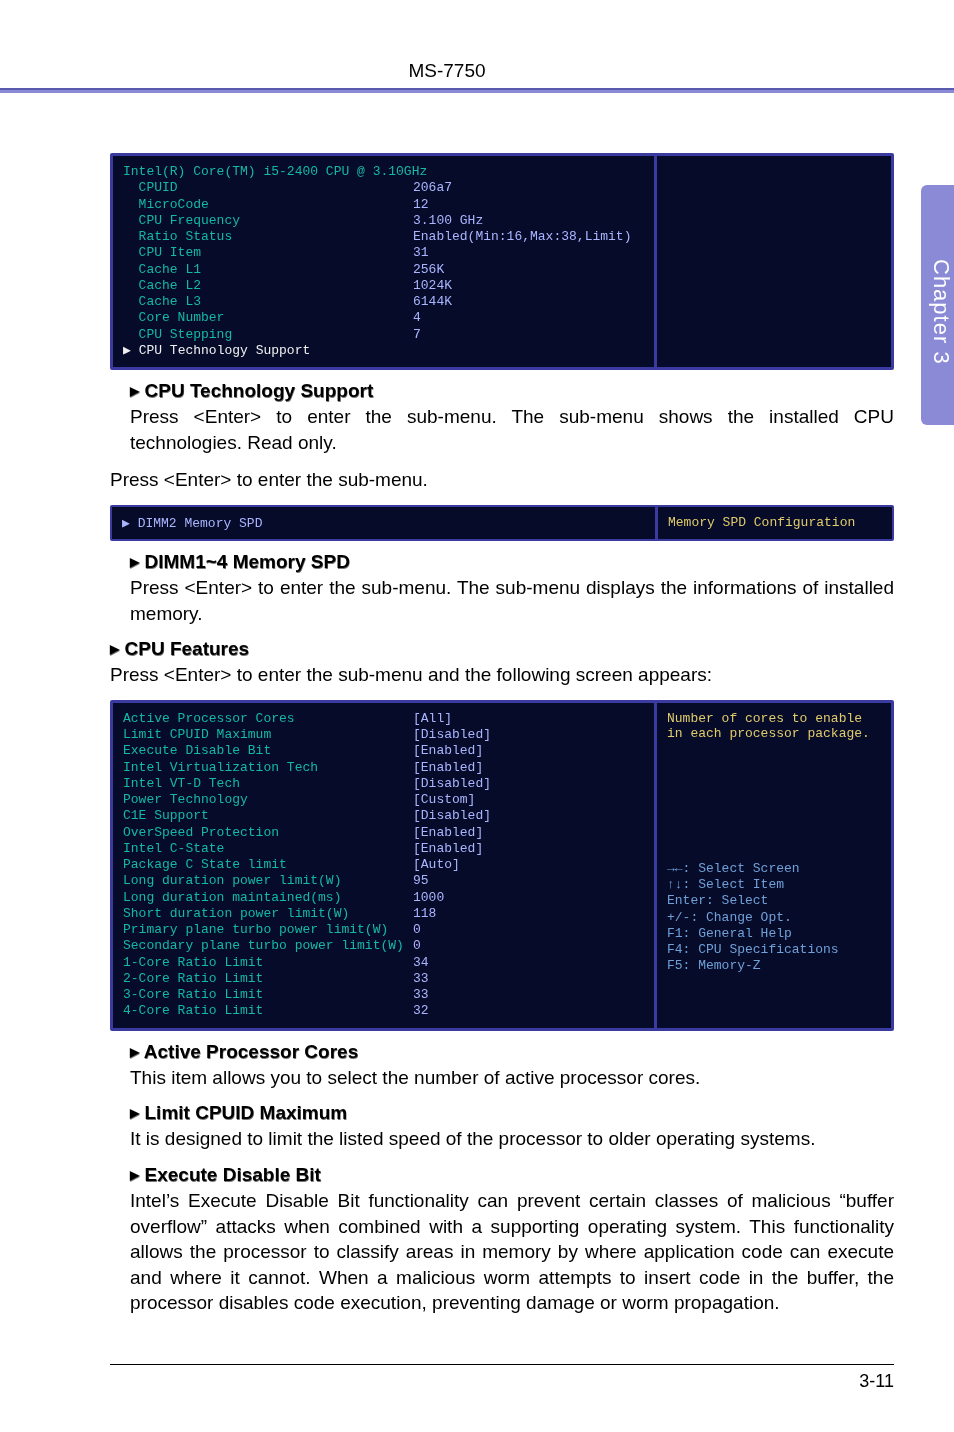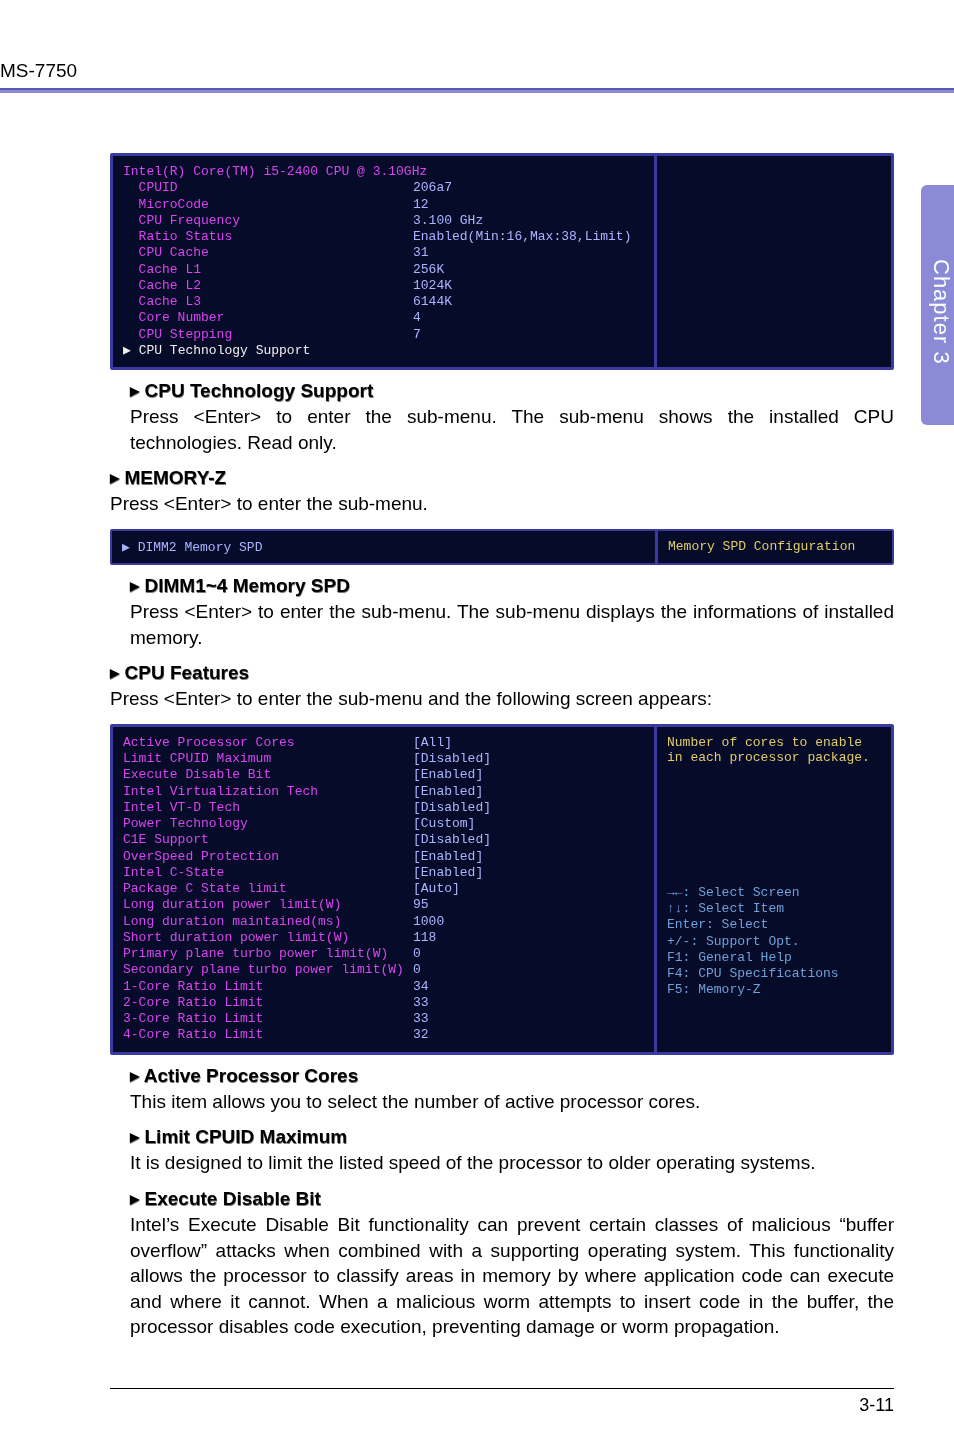--- a/index.html
+++ b/index.html
@@ -9,21 +9,21 @@
     color: #000;
     background: #fff;
     width: 954px;
     margin: 0 auto;
     position: relative;
   }
   .page {
     padding: 60px 0 40px 0;
   }
   .header-line {
-    text-align: left;
+    text-align: center;
     padding: 0 60px 6px 0;
     font-size: 19px;
   }
   .purple-bar {
     height: 5px;
     background: #8a8ad6;
     margin-bottom: 60px;
     border-top: 2px solid #5a5ab0;
   }
   .side-tab {
@@ -63,21 +63,21 @@
   .bios-right {
     width: 237px;
     border-left: 3px solid #3a3aa0;
     padding: 8px 10px;
     color: #7080c0;
   }
   .bios-row {
     display: flex;
     line-height: 1.25;
   }
-  .bios-row .k { width: 290px; color: #d946ef; white-space: pre; }
+  .bios-row .k { width: 290px; color: #14b8a6; white-space: pre; }
   .bios-row .v { color: #aab5ff; white-space: pre; }
   .bios-row.hl .k { color: #f0f0f0; }
   .bios .spd { color: #aab5ff; }
   .bios-right .hint { color: #e0cc6a; }
   .bios-right .key-line { color: #6fa0d8; line-height: 1.25; }
   .section-title {
     font-weight: bold;
     margin: 8px 0 2px 0;
     text-shadow: 0.5px 0.5px 0 #777;
   }
@@ -123,21 +123,21 @@
             </div>
             <div class="bios-row">
               <span class="k">  CPU Frequency</span>
               <span class="v">3.100 GHz</span>
             </div>
             <div class="bios-row">
               <span class="k">  Ratio Status</span>
               <span class="v">Enabled(Min:16,Max:38,Limit)</span>
             </div>
             <div class="bios-row">
-              <span class="k">  CPU Cache</span>
+              <span class="k">  CPU Item</span>
               <span class="v">31</span>
             </div>
             <div class="bios-row">
               <span class="k">  Cache L1</span>
               <span class="v">256K</span>
             </div>
             <div class="bios-row">
               <span class="k">  Cache L2</span>
               <span class="v">1024K</span>
             </div>
@@ -157,21 +157,20 @@
         <div class="bios-row hl">
             <span class="k">▶ <span>CPU Technology Support</span></span>
           </div>
       </div>
       <div class="bios-right"></div>
     </div>
 
     <div class="section-title indent"><span class="tri">▶</span> <span>CPU Technology Support</span></div>
     <div class="body-text indent">Press &lt;Enter&gt; to enter the sub-menu. The sub-menu shows the installed CPU technologies. Read only.</div>
 
-    <div class="section-title"><span class="tri">▶</span> <span>MEMORY-Z</span></div>
     <div class="body-text">Press &lt;Enter&gt; to enter the sub-menu.</div>
 
     <div class="bios small">
       <div class="bios-left"><span class="spd">▶ <span>DIMM2 Memory SPD</span></span></div>
       <div class="bios-right"><span class="hint">Memory SPD Configuration</span></div>
     </div>
 
     <div class="section-title indent"><span class="tri">▶</span> <span>DIMM1~4 Memory SPD</span></div>
     <div class="body-text indent">Press &lt;Enter&gt; to enter the sub-menu. The sub-menu displays the informations of installed memory.</div>
 
@@ -259,21 +258,21 @@
             </div>
           </div>
       </div>
       <div class="bios-right">
         <div class="hint">Number of cores to enable in each processor package.</div>
         <div style="height:120px"></div>
         <div id="bios3-keys">
             <div class="key-line">→←: Select Screen</div>
             <div class="key-line">↑↓: Select Item</div>
             <div class="key-line">Enter: Select</div>
-            <div class="key-line">+/-: Support Opt.</div>
+            <div class="key-line">+/-: Change Opt.</div>
             <div class="key-line">F1: General Help</div>
             <div class="key-line">F4: CPU Specifications</div>
             <div class="key-line">F5: Memory-Z</div>
           </div>
       </div>
     </div>
 
     <div class="section-title indent"><span class="tri">▶</span> <span>Active Processor Cores</span></div>
     <div class="body-text indent">This item allows you to select the number of active processor cores.</div>
 

